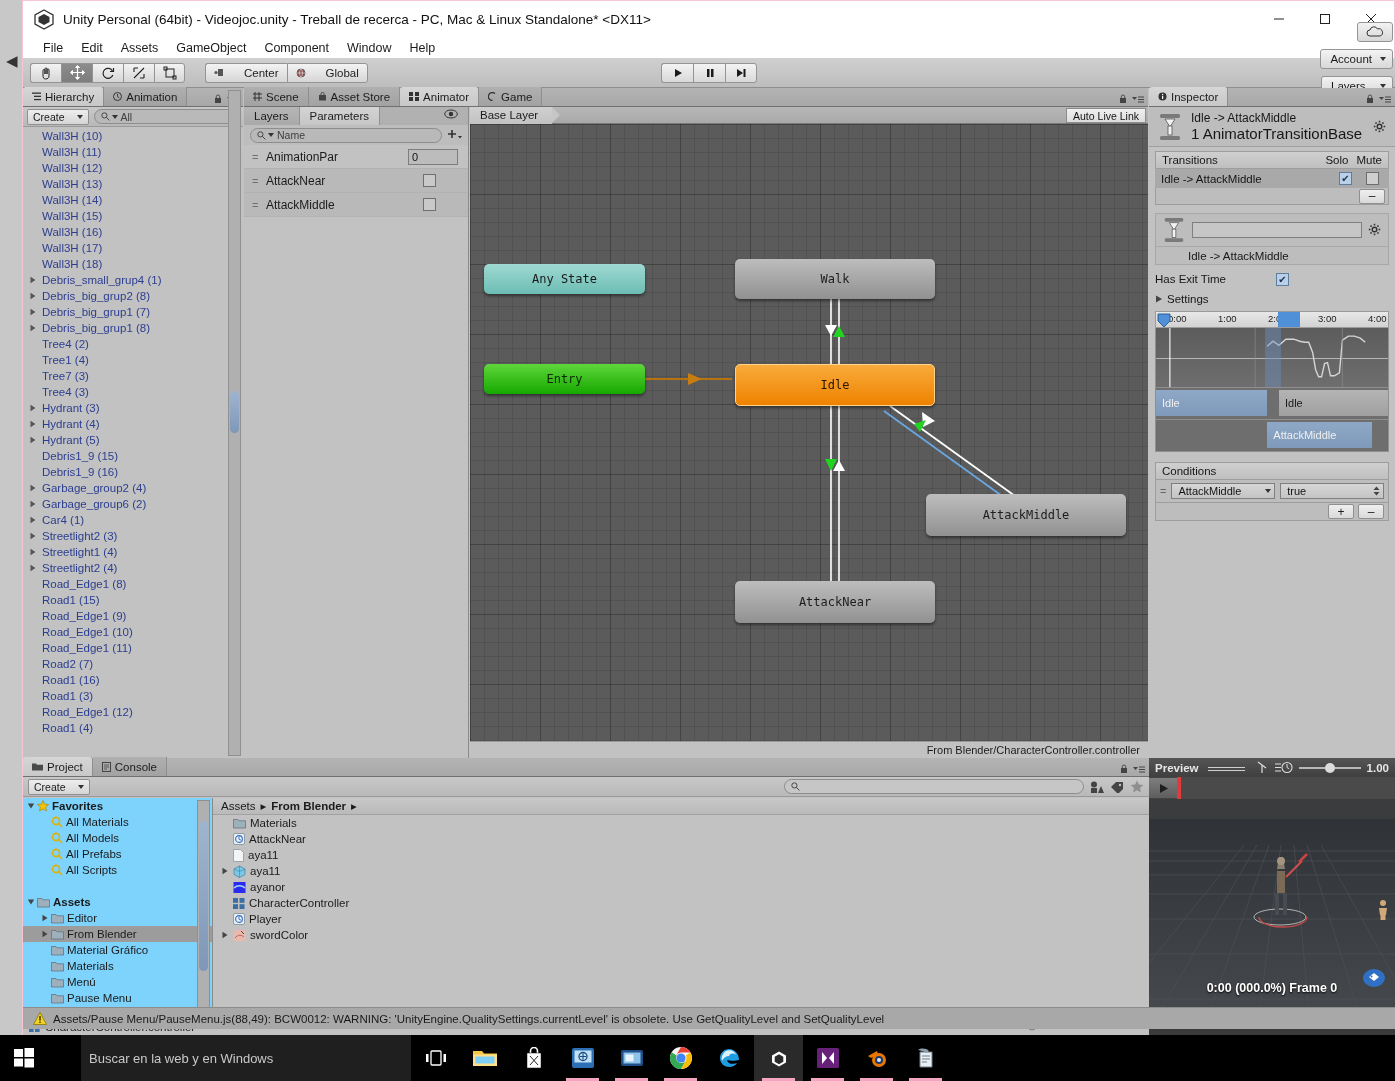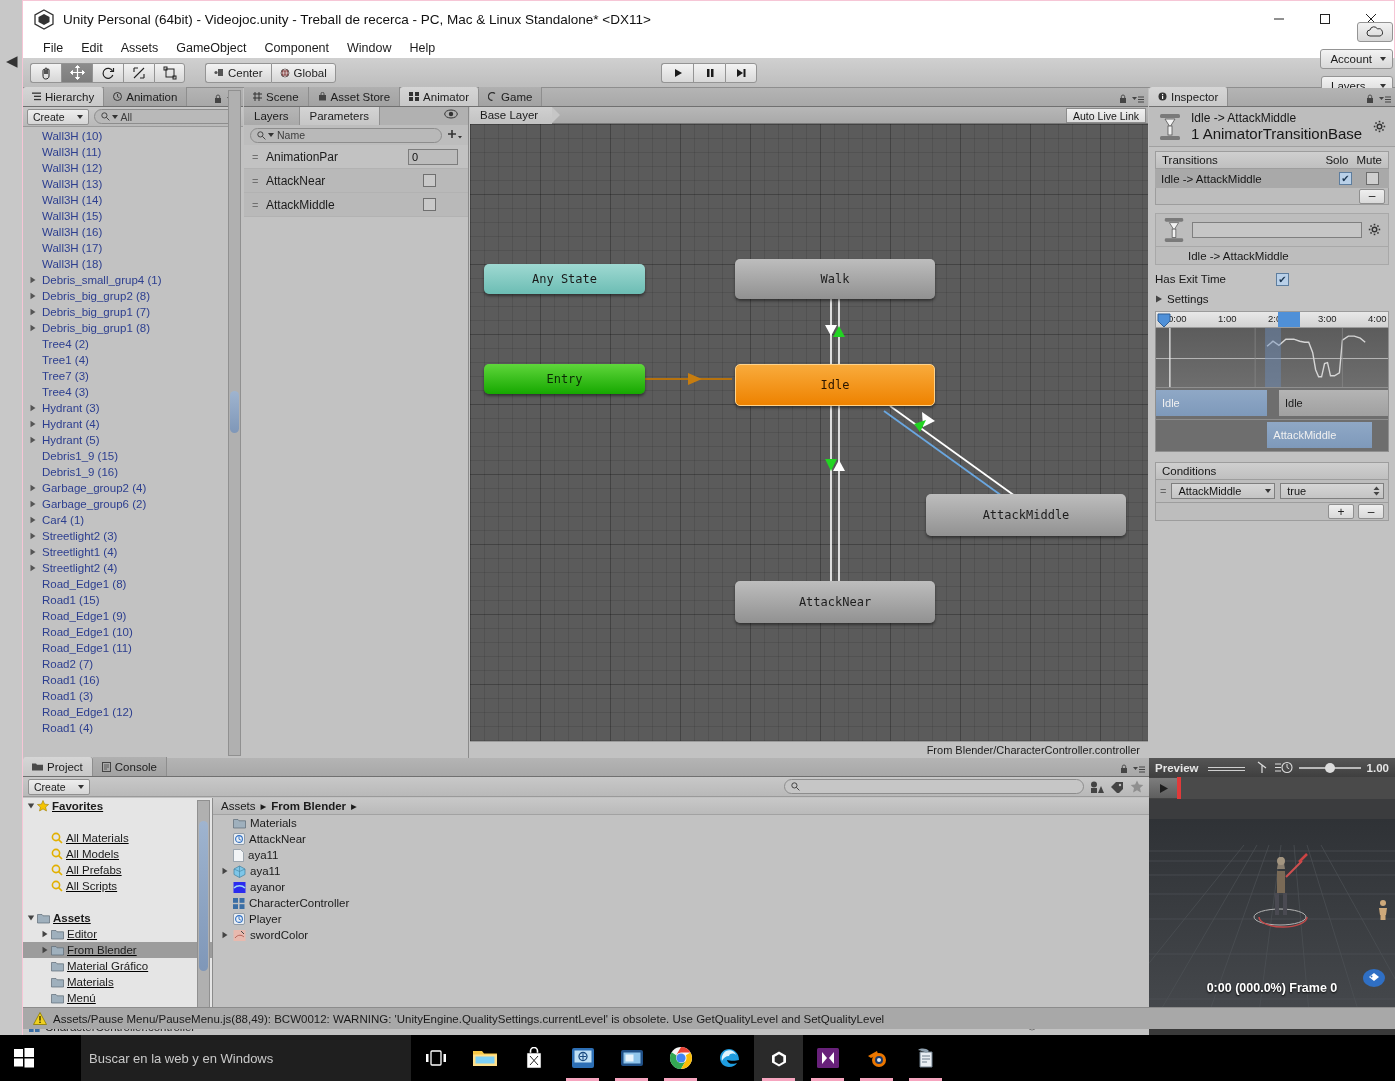--- a/index.html
+++ b/index.html
@@ -59,21 +59,21 @@
   }
   .tb-btn:first-child { border-radius: 3px 0 0 3px; }
   .tb-btn:last-child { border-radius: 0 3px 3px 0; border-right: 1px solid #949494; }
   .tb-btn.active { background: linear-gradient(#8c8c8c,#7d7d7d); }
   .tb-btn.active svg { stroke:#fff; fill:#fff; }
 
   .pivot-group { display: flex; margin-left: 20px; }
   .pivot-btn {
     height: 20px; padding: 0 8px; background: linear-gradient(#f3f3f3,#d6d6d6);
     border: 1px solid #949494; border-right: none;
-    display: flex; align-items: center; gap: 4px; font-size: 11.5px; color: #1e1e1e;
+    display: flex; align-items: center; gap: 20px; font-size: 11.5px; color: #1e1e1e;
   }
   .pivot-btn:first-child { border-radius: 3px 0 0 3px; }
   .pivot-btn:last-child { border-radius: 0 3px 3px 0; border-right: 1px solid #949494; }
 
   .play-group { position: absolute; left: 50%; transform: translateX(-50%); display: flex; }
   .play-btn {
     width: 32px; height: 20px; background: linear-gradient(#f3f3f3,#d8d8d8);
     border: 1px solid #949494; border-right: none;
     display: flex; align-items: center; justify-content: center;
   }
@@ -224,21 +224,21 @@
   .prev-head { height:19px; background:linear-gradient(#555,#3f3f3f); display:flex; align-items:center; padding:0 6px; gap:6px; color:#e6e6e6; font-size:11.5px; font-weight:bold;}
   .prev-bar { height:22px; background:#434343; display:flex; align-items:center; }
   .prev-play { width:28px;height:20px;background:linear-gradient(#7d7d7d,#5e5e5e); display:flex;align-items:center;justify-content:center;}
   .prev-view { position:absolute; left:0; top:41px; right:0; bottom:22px; background:#0369a1; overflow:hidden;}
   .prev-foot { position:absolute; left:0; right:0; bottom:0; height:22px; background:#3a3a3a; }
 
   
   #project { position:absolute; left:0; top:700px; width:1126px; height:277px; background:#c2c2c2; }
   .proj-toolbar { height:20px; background:linear-gradient(#c8c8c8,#b9b9b9); display:flex; align-items:center; padding:0 5px; gap:6px; border-bottom:1px solid #9a9a9a;}
   .proj-body { position:absolute; left:0; top:40px; right:0; bottom:18px; display:flex; }
-  .proj-tree { width:190px; background:#e5e5e5; position:relative; border-right:1px solid #8b8b8b;text-decoration:underline; }
+  .proj-tree { width:190px; background:#7dd3fc; position:relative; border-right:1px solid #8b8b8b; }
   .ptrow { height:16px; display:flex; align-items:center; font-size:11.5px; color:#1b1b1b; padding-left:4px; white-space:nowrap;}
   .ptrow.sel { background:#9c9c9c; }
   .proj-right { flex:1; background:#c2c2c2; position:relative;}
   .proj-bread { height:17px; background:linear-gradient(#c8c8c8,#bababa); display:flex;align-items:center; gap:5px; padding-left:8px; font-size:11.5px; color:#1b1b1b; border-bottom:1px solid #a2a2a2;}
   .prow2 { height:16px; display:flex; align-items:center; font-size:11.5px; color:#1b1b1b; padding-left:8px; gap:4px; }
   .proj-foot { position:absolute; left:0; right:0; bottom:0; height:18px; background:#c2c2c2; display:flex; align-items:center; padding-left:6px; gap:5px; font-size:11.5px; color:#1b1b1b; border-top:1px solid #9c9c9c;}
   .zoom-slider { position:absolute; right:10px; bottom:4px; width:110px; height:10px; }
 
   
   .statusbar {
@@ -1169,21 +1169,21 @@
                   <polygon points="0.8,1.5 7.2,1.5 4,6.5" fill="#444"></polygon>
                 </svg>
               </span>
               <span style="margin-right:3px">
                 <svg width="12" height="12" viewBox="0 0 12 12">
                   <polygon points="6,0.5 7.6,4.2 11.6,4.5 8.6,7.1 9.5,11 6,8.9 2.5,11 3.4,7.1 0.4,4.5 4.4,4.2" fill="#f5c400" stroke="#a07f00" stroke-width="0.6"></polygon>
                 </svg>
               </span>
               <span>Favorites</span>
             </div>
-            <div class="ptrow" style="padding-left: 18px; margin-top: 16px;">
+            <div class="ptrow" style="padding-left: 18px;">
               <span style="display:inline-block;width:10px"></span>
               <span style="margin-right:3px">
                 <svg width="12" height="12" viewBox="0 0 12 12">
                   <circle cx="5" cy="5" r="3.6" fill="none" stroke="#e2b000" stroke-width="1.6"></circle>
                   <line x1="7.6" y1="7.6" x2="11" y2="11" stroke="#e2b000" stroke-width="1.6"></line>
                 </svg>
               </span>
               <span>All Materials</span>
             </div>
             <div class="ptrow" style="padding-left: 18px;">

